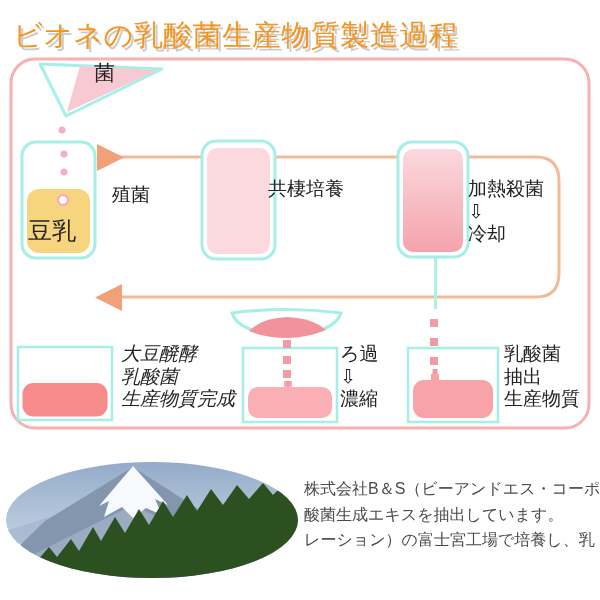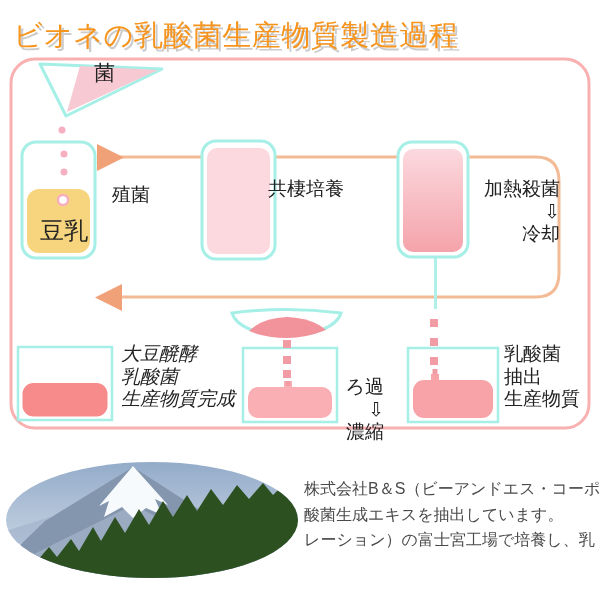--- a/index.html
+++ b/index.html
@@ -5,21 +5,21 @@
   html,body{margin:0;padding:0;background:#fff;}
   body{width:600px;height:600px;position:relative;overflow:hidden;
        font-family:"Liberation Sans","DejaVu Sans",sans-serif;}
   .page-title{
     position:absolute;left:13px;top:16px;
     font-size:29px;font-weight:normal;letter-spacing:0.5px;
     color:#f7941d;text-shadow:2.5px 2.5px 0 #cccccc;
     white-space:nowrap;
   }
   .lbl{position:absolute;color:#222;font-size:19px;line-height:22.5px;white-space:nowrap;}
-  .lbl.center{text-align:right;}
+  .lbl.center{text-align:left;}
   .diagram-svg{position:absolute;left:0;top:0;}
   .fuji-svg{position:absolute;left:5px;top:461px;}
   .caption{position:absolute;left:304px;top:476px;color:#4a4a4a;
            font-size:16px;line-height:25.5px;white-space:nowrap;}
 </style>
 </head>
 <body>
 
 <div class="page-title">ビオネの乳酸菌生産物質製造過程</div>
 
@@ -108,21 +108,21 @@
   <div>⇩</div>
   <div>冷却</div>
 </div>
 
 <div class="lbl" style="left:121px;top:343px;font-style:italic;">
   <div>大豆醗酵</div>
   <div>乳酸菌</div>
   <div>生産物質完成</div>
 </div>
 
-<div class="lbl center" style="left:340px;top:343px;width:44px;margin-top:33px;">
+<div class="lbl center" style="left:340px;top:343px;width:44px;">
   <div>ろ過</div>
   <div>⇩</div>
   <div>濃縮</div>
 </div>
 
 <div class="lbl" style="left:504px;top:343px;">
   <div>乳酸菌</div>
   <div>抽出</div>
   <div>生産物質</div>
 </div>

